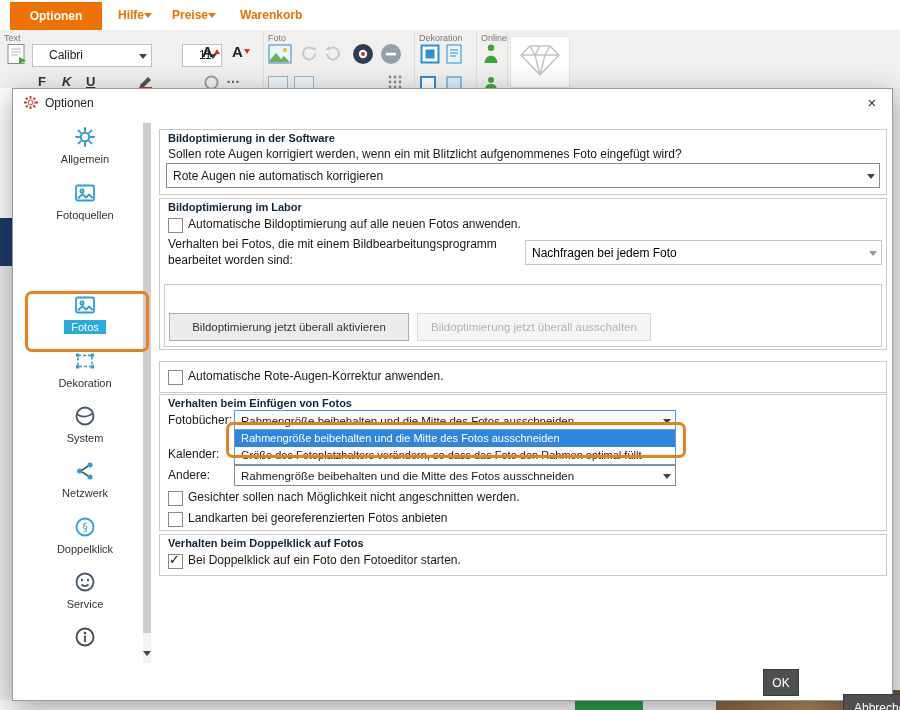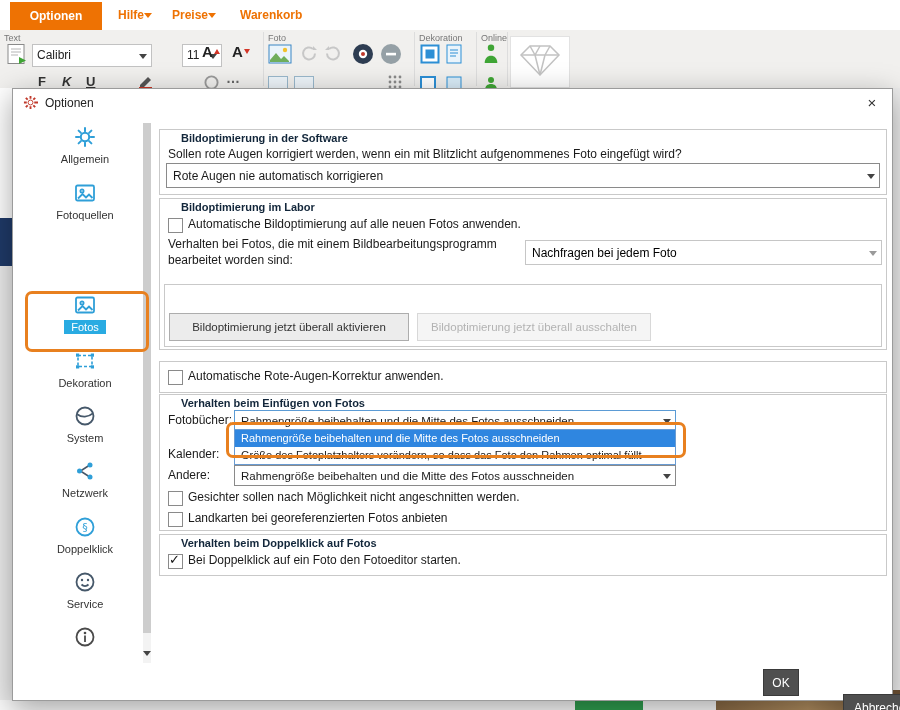--- a/index.html
+++ b/index.html
@@ -13,21 +13,21 @@
               font-size:12px;font-weight:bold;display:flex;align-items:center;justify-content:center;cursor:default;}
   .menu-item{position:absolute;top:0;height:30px;display:flex;align-items:center;
              color:#ee7203;font-size:12px;font-weight:bold;cursor:default;}
   .mini-arrow{width:0;height:0;border:4px solid transparent;border-top:5px solid #ee7203;margin-top:5px;}
 
   
   .ribbon{position:absolute;left:0;top:30px;width:900px;height:58px;background:#f1f0ee;border-bottom:1px solid #dcdcdc;}
   .rlabel{position:absolute;top:3px;font-size:9px;color:#777;}
   .rsep{position:absolute;top:2px;width:1px;height:54px;background:#ddd;}
   .combo-sm{position:absolute;height:21px;background:#fff;border:1px solid #c2c2c2;}
-  .combo-sm .cval{position:absolute;left:4px;top:3px;font-size:12px;color:#222;white-space:nowrap;}
+  .combo-sm .cval{position:absolute;left:16px;top:3px;font-size:12px;color:#222;white-space:nowrap;}
   .carrow{position:absolute;right:4px;top:50%;margin-top:-2px;width:0;height:0;
           border:4px solid transparent;border-top:5px solid #444;}
   .fbtn{position:absolute;width:26px;height:24px;display:flex;align-items:flex-start;justify-content:center;
         font-size:15px;font-weight:bold;color:#222;}
   .redtri-up{width:0;height:0;border:3px solid transparent;border-bottom:5px solid #d33527;margin-top:3px;margin-left:1px;}
   .redtri-dn{width:0;height:0;border:3px solid transparent;border-top:5px solid #d33527;margin-top:6px;margin-left:1px;}
   .fmt-letter{position:absolute;top:44px;font-size:13px;font-weight:bold;color:#333;}
   .panel-white{position:absolute;background:#fff;border:1px solid #e2e2e2;}
 
   
@@ -45,21 +45,21 @@
   .side-item svg{display:block;margin:0 auto;}
   .side-label{display:inline-block;font-size:11px;color:#333;margin-top:2px;line-height:14px;}
   .side-label.sel{background:#29abe2;color:#fff;padding:0 7px;}
   .side-scroll{position:absolute;left:130px;top:34px;width:8px;height:540px;background:#f3f3f3;}
   .side-thumb{position:absolute;left:0;top:0;width:8px;height:510px;background:#cdcdcd;}
   .scroll-arrow{position:absolute;left:130px;top:560px;width:8px;height:12px;display:flex;align-items:center;justify-content:center;}
   .scroll-arrow i{width:0;height:0;border:4px solid transparent;border-top:5px solid #444;}
 
   
   .gbox{position:absolute;left:146px;width:726px;border:1px solid #c9c9c9;background:#fff;}
-  .gtitle{position:absolute;left:8px;top:2px;font-size:11px;font-weight:bold;color:#12263a;white-space:nowrap;margin-left:13px;}
+  .gtitle{position:absolute;left:8px;top:2px;font-size:11px;font-weight:bold;color:#12263a;white-space:nowrap;}
   .txt{position:absolute;font-size:12px;color:#1a1a1a;white-space:nowrap;}
 
   .combo{position:absolute;background:#fff;border:1px solid #8a8a8a;}
   .combo .cval{position:absolute;left:6px;top:50%;transform:translateY(-50%);font-size:12px;color:#1a1a1a;white-space:nowrap;}
   .combo.small .cval{font-size:11.5px;}
   .combo.focus{border-color:#5b9bd5;}
   .combo.disabled{border-color:#c6c6c6;}
   .combo.disabled .cval{color:#000000;}
   .combo.disabled .carrow{border-top-color:#9a9a9a;}
 

